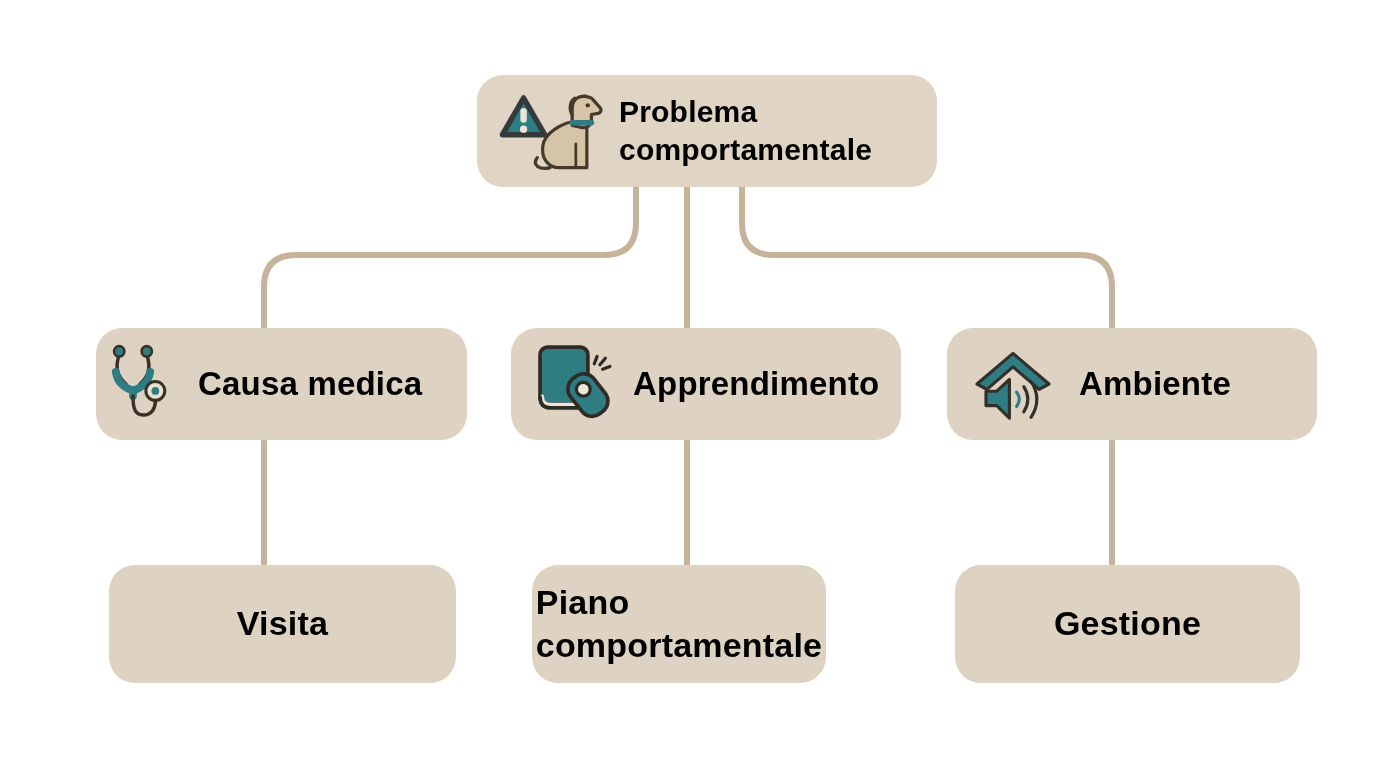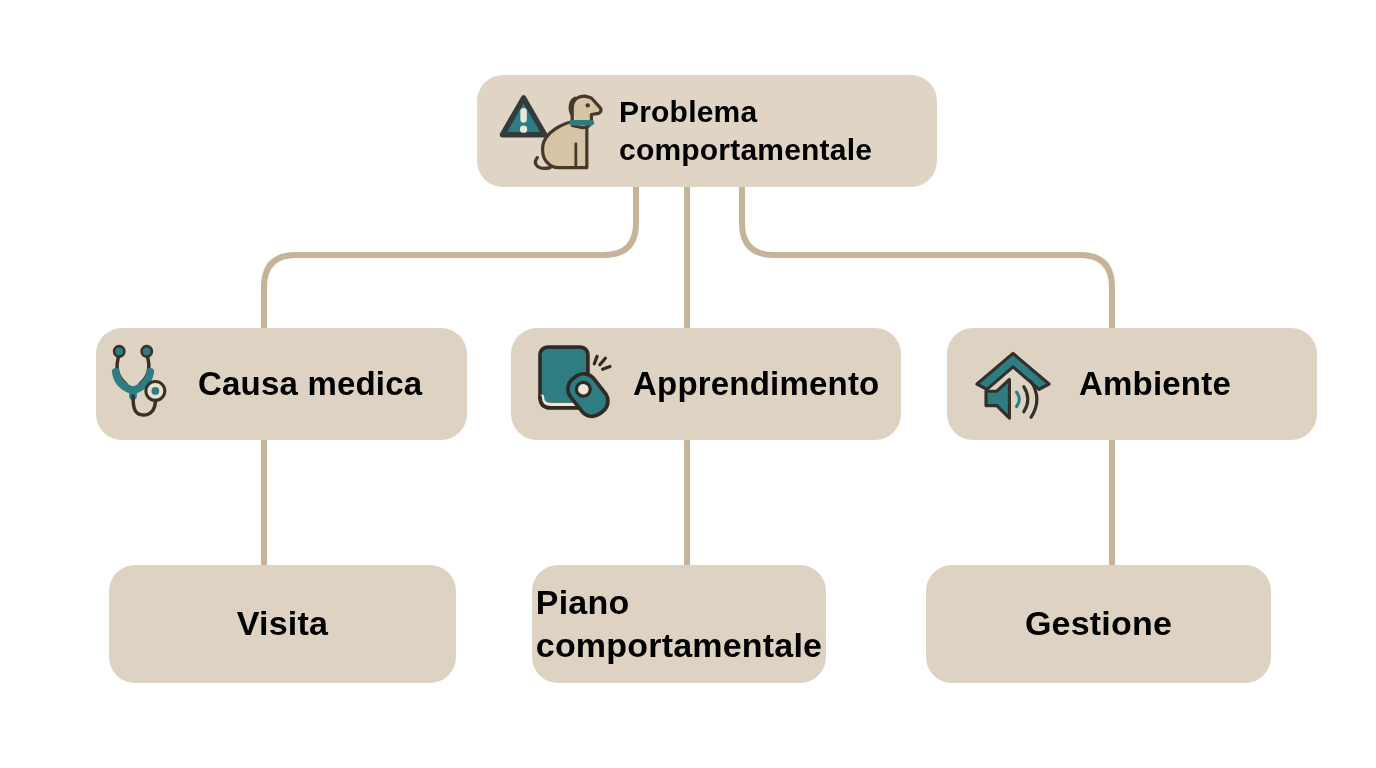--- a/index.html
+++ b/index.html
@@ -51,21 +51,21 @@
     left:928px; top:328px; width:370px; height:112px;
     padding-left:16px; gap:16px; font-size:33px;
   }
   .node.leaf {
     justify-content:center;
     text-align:left;
     font-size:34px;
   }
   #node-visita-veterinaria  { left:90px;  top:565px; width:347px; height:118px; }
   #node-piano-comportamentale { left:513px; top:565px; width:294px; height:118px; }
-  #node-gestione-ambientale { left:907px; top:565px; width:345px; height:118px; }
+  #node-gestione-ambientale { left:936px; top:565px; width:345px; height:118px; }
 </style>
 </head>
 <body>
 
 <svg id="connector-layer" viewBox="0 0 1376 768" xmlns="http://www.w3.org/2000/svg">
   <path class="connector" d="M636,187 L636,223 Q636,255 604,255 L296,255 Q264,255 264,287 L264,328"></path>
   <path class="connector" d="M687,187 L687,328"></path>
   <path class="connector" d="M742,187 L742,223 Q742,255 774,255 L1080,255 Q1112,255 1112,287 L1112,328"></path>
   <path class="connector" d="M264,440 L264,565"></path>
   <path class="connector" d="M687,440 L687,565"></path>

